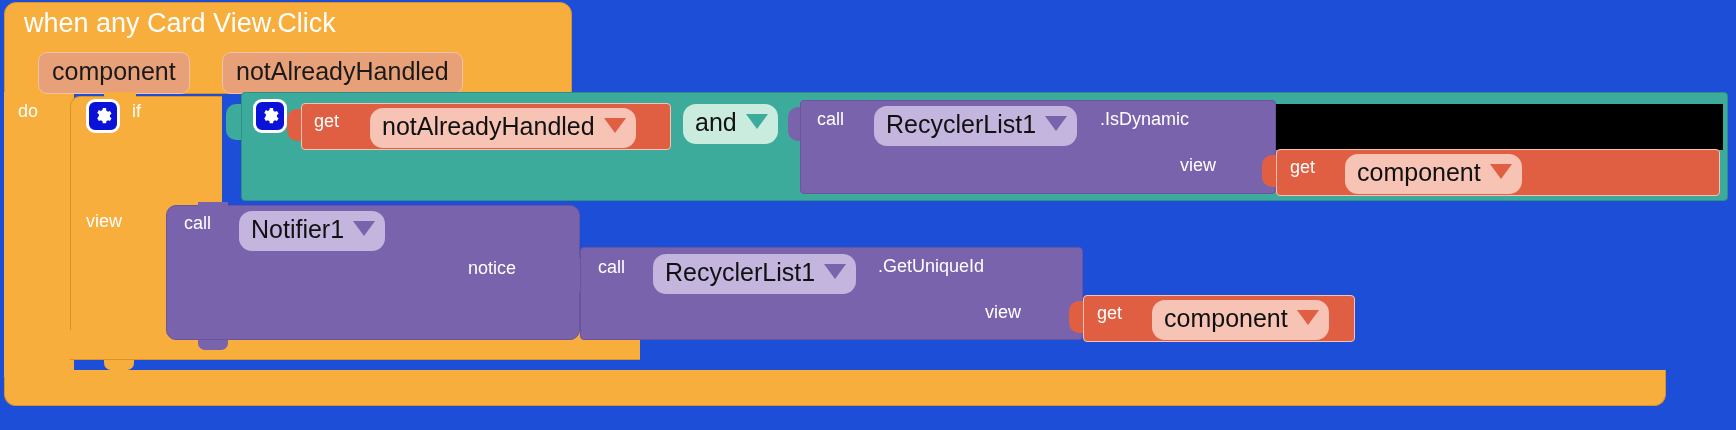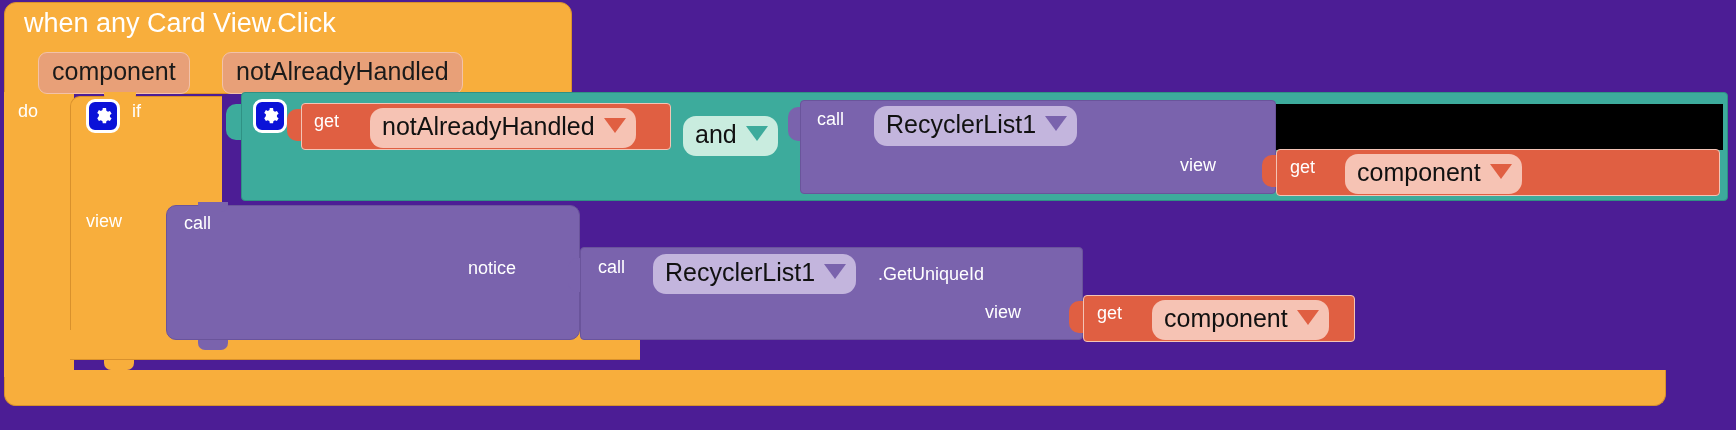--- a/index.html
+++ b/index.html
@@ -1,21 +1,21 @@
 <!DOCTYPE html>
 <html><head>
 <meta charset="utf-8">
 <style>
   html,body{margin:0;padding:0;background:#000;}
   body{
     width:1736px;height:430px;position:relative;overflow:hidden;
     font-family:"Liberation Sans", sans-serif;
     -webkit-font-smoothing:antialiased;
   }
-  .canvas{position:absolute;inset:0;background:#4c1d95;}
+  .canvas{position:absolute;inset:0;background:#1d4ed8;}
 
   
   .blk{position:absolute;box-sizing:border-box;}
 
   
   .lbl{
     position:absolute;color:#fff;font-size:18px;line-height:1;
     white-space:nowrap;letter-spacing:0px;
   }
 
@@ -107,55 +107,60 @@
   </div>
 
   <div class="plug" style="left:287px;top:109px;width:18px;height:32px;background:#e05f42;border-radius:10px 0 0 10px;"></div>
   <div class="blk" style="left:301px;top:103px;width:370px;height:47px;background:#e05f42;border:1px solid #f3c4b6;border-radius:4px;"></div>
   <div class="lbl" style="left:314px;top:112px;">get</div>
   <div class="field field-var" style="left:370px;top:108px;">
     <span>notAlreadyHandled</span>
     <span class="caret caret-var"></span>
   </div>
 
-  <div class="field field-logic" style="left:683px;top:116px;">
+  <div class="field field-logic" style="left:683px;top:104px;">
     <span>and</span>
     <span class="caret caret-logic"></span>
   </div>
 
   <div class="plug" style="left:788px;top:107px;width:16px;height:34px;background:#7a63ad;border-radius:10px 0 0 10px;"></div>
   <div class="blk" style="left:800px;top:100px;width:476px;height:94px;background:#7a63ad;border:1px solid #6a549b;border-radius:4px;"></div>
   <div class="lbl" style="left:817px;top:110px;">call</div>
   <div class="field field-comp" style="left:874px;top:106px;">
     <span>RecyclerList1</span>
     <span class="caret caret-comp"></span>
   </div>
+  <div class="lbl" style="left:1100px;top:110px;">.IsDynamic</div>
   <div class="lbl" style="left:1180px;top:156px;">view</div>
 
   <div class="plug" style="left:1262px;top:155px;width:18px;height:32px;background:#e05f42;border-radius:10px 0 0 10px;"></div>
   <div class="blk" style="left:1276px;top:149px;width:444px;height:47px;background:#e05f42;border:1px solid #f3c4b6;border-radius:4px;"></div>
   <div class="lbl" style="left:1290px;top:158px;">get</div>
   <div class="field field-var" style="left:1345px;top:154px;">
     <span>component</span>
     <span class="caret caret-var"></span>
   </div>
 
   <div class="blk" style="left:166px;top:205px;width:414px;height:135px;background:#7a63ad;border:1px solid #6a549b;border-radius:10px;"></div>
   <div class="blk" style="left:198px;top:202px;width:30px;height:10px;background:#7a63ad;border-radius:0 0 7px 7px;"></div>
   <div class="lbl" style="left:184px;top:214px;">call</div>
+  <div class="field field-comp" style="left:239px;top:211px;">
+    <span>Notifier1</span>
+    <span class="caret caret-comp"></span>
+  </div>
   <div class="lbl" style="left:468px;top:259px;">notice</div>
 
   <div class="plug" style="left:568px;top:258px;width:16px;height:34px;background:#7a63ad;border-radius:10px 0 0 10px;"></div>
   <div class="blk" style="left:580px;top:247px;width:503px;height:93px;background:#7a63ad;border:1px solid #6a549b;border-radius:4px;"></div>
   <div class="lbl" style="left:598px;top:258px;">call</div>
   <div class="field field-comp" style="left:653px;top:254px;">
     <span>RecyclerList1</span>
     <span class="caret caret-comp"></span>
   </div>
-  <div class="lbl" style="left:878px;top:265px;">.GetUniqueId</div>
+  <div class="lbl" style="left:878px;top:257px;">.GetUniqueId</div>
   <div class="lbl" style="left:985px;top:303px;">view</div>
 
   <div class="plug" style="left:1069px;top:301px;width:18px;height:32px;background:#e05f42;border-radius:10px 0 0 10px;"></div>
   <div class="blk" style="left:1083px;top:295px;width:272px;height:47px;background:#e05f42;border:1px solid #f3c4b6;border-radius:4px;"></div>
   <div class="lbl" style="left:1097px;top:304px;">get</div>
   <div class="field field-var" style="left:1152px;top:300px;">
     <span>component</span>
     <span class="caret caret-var"></span>
   </div>
 

